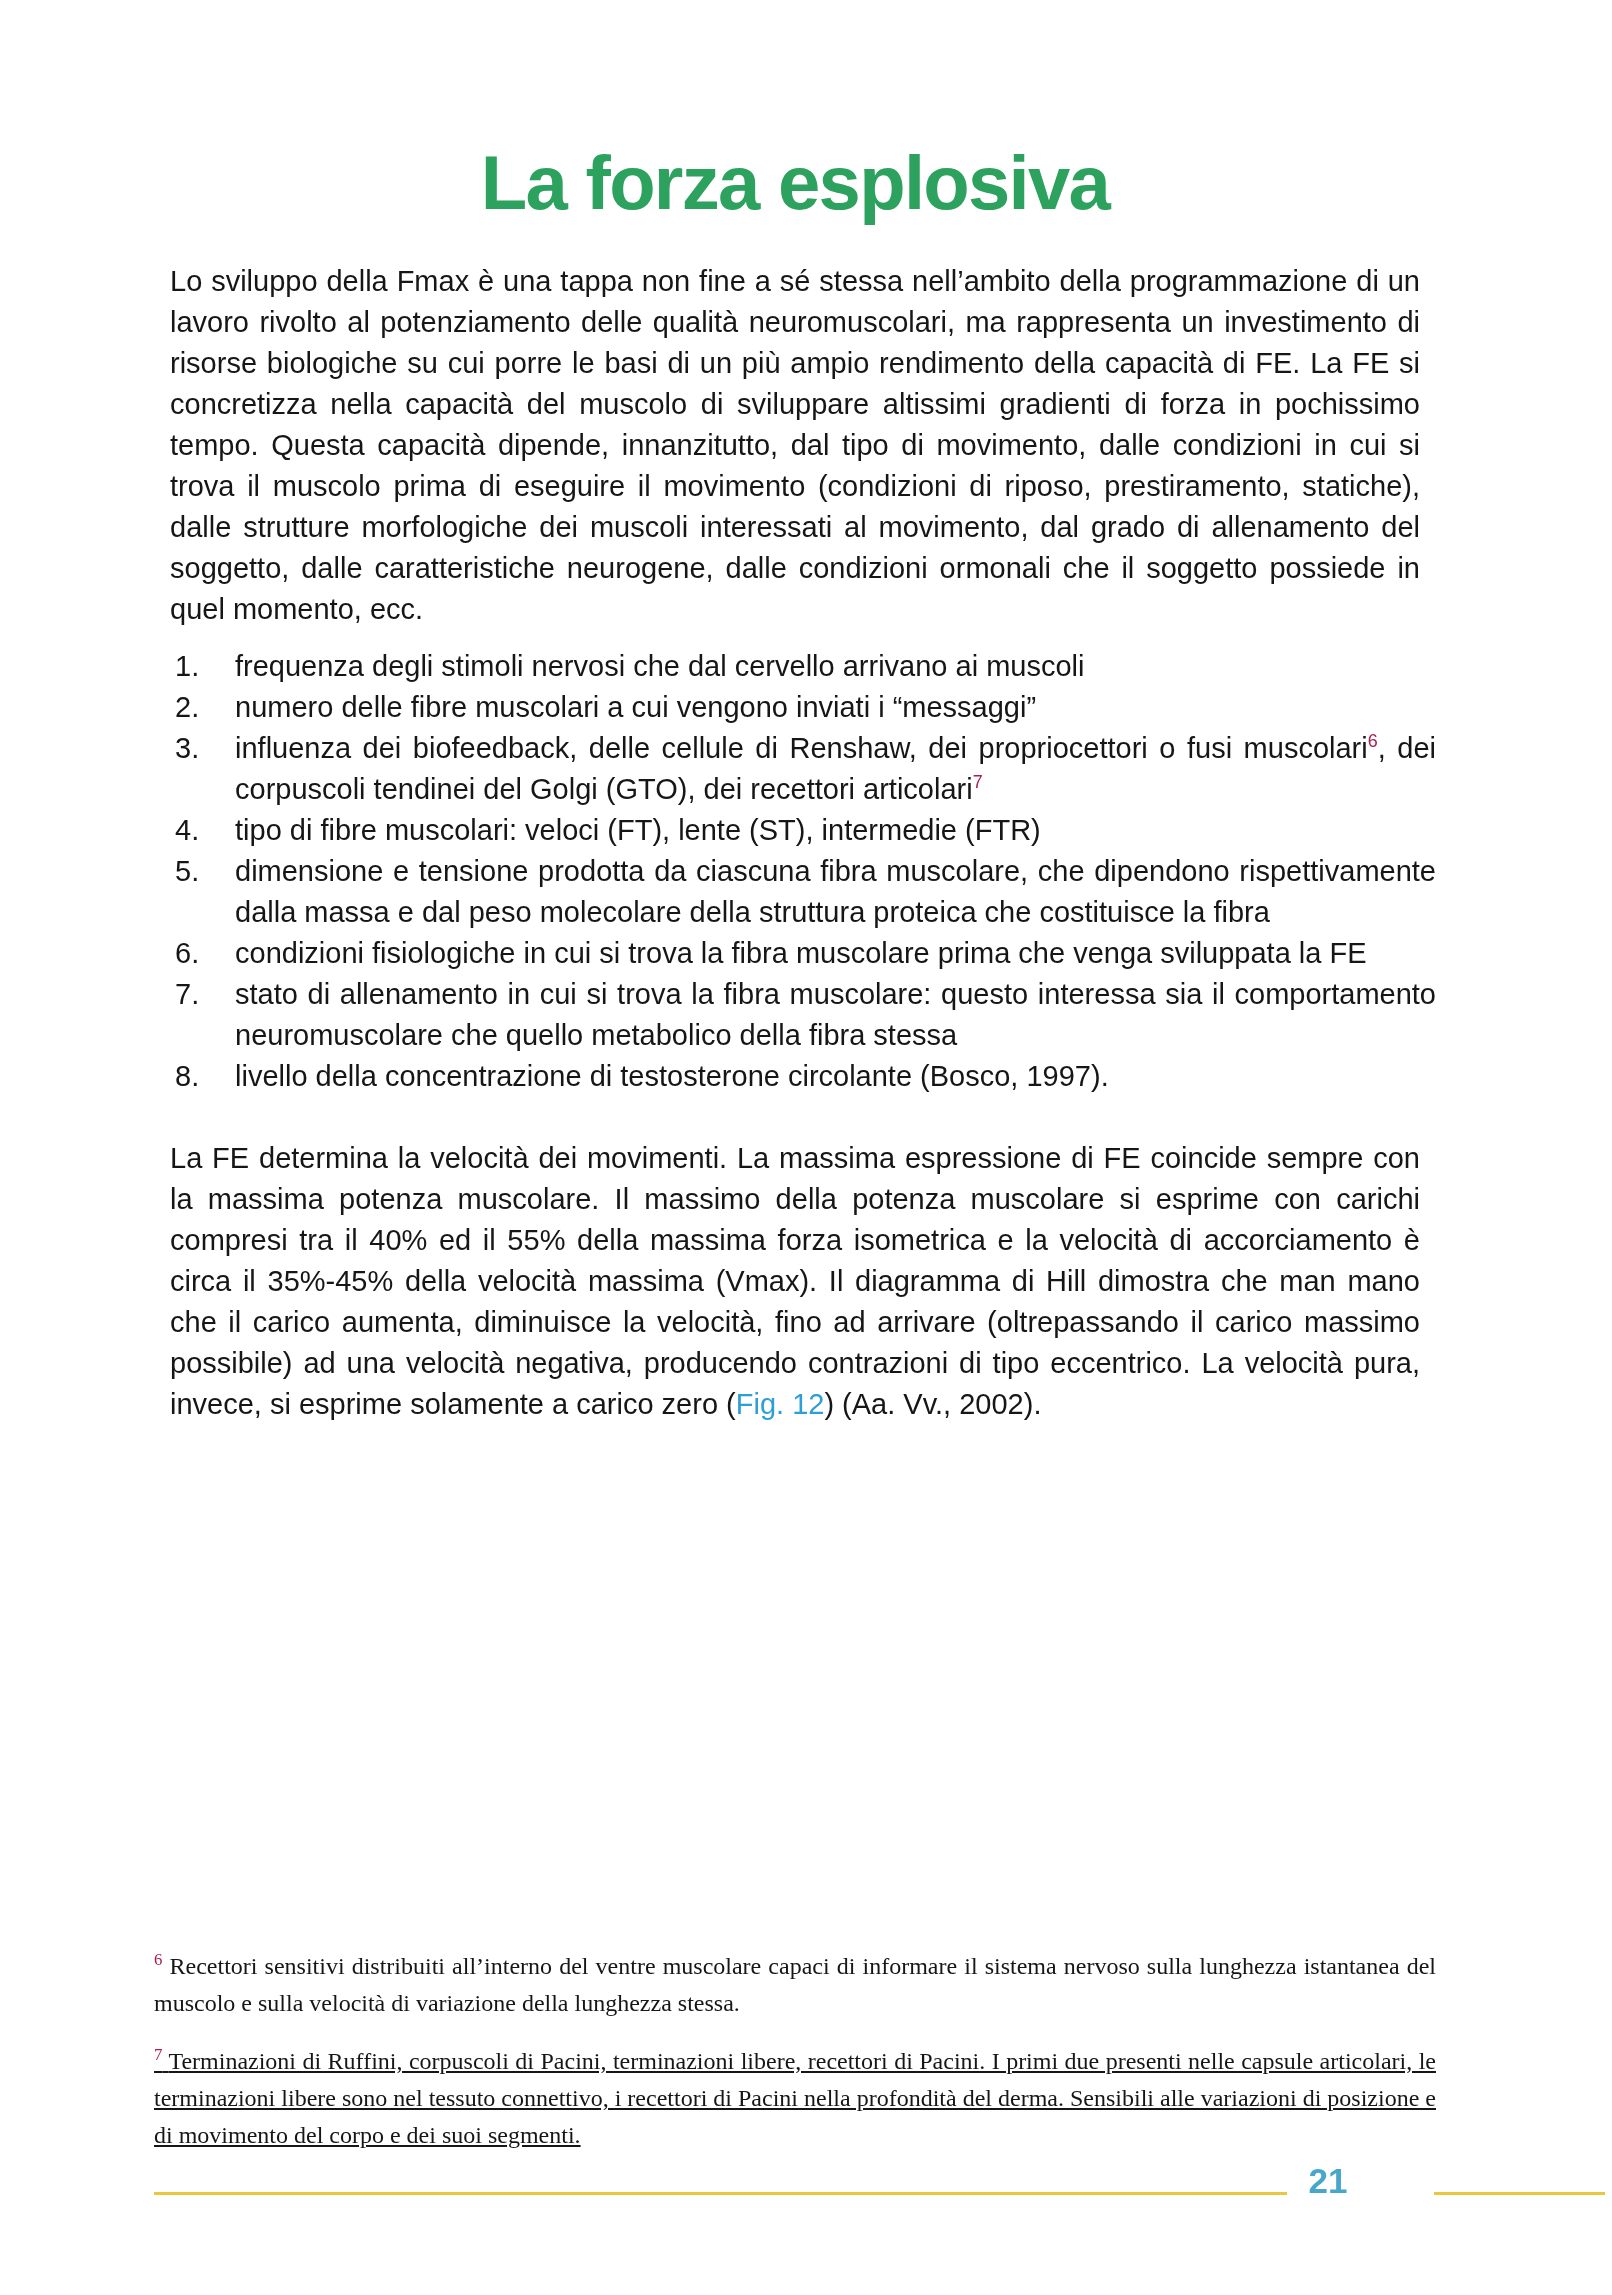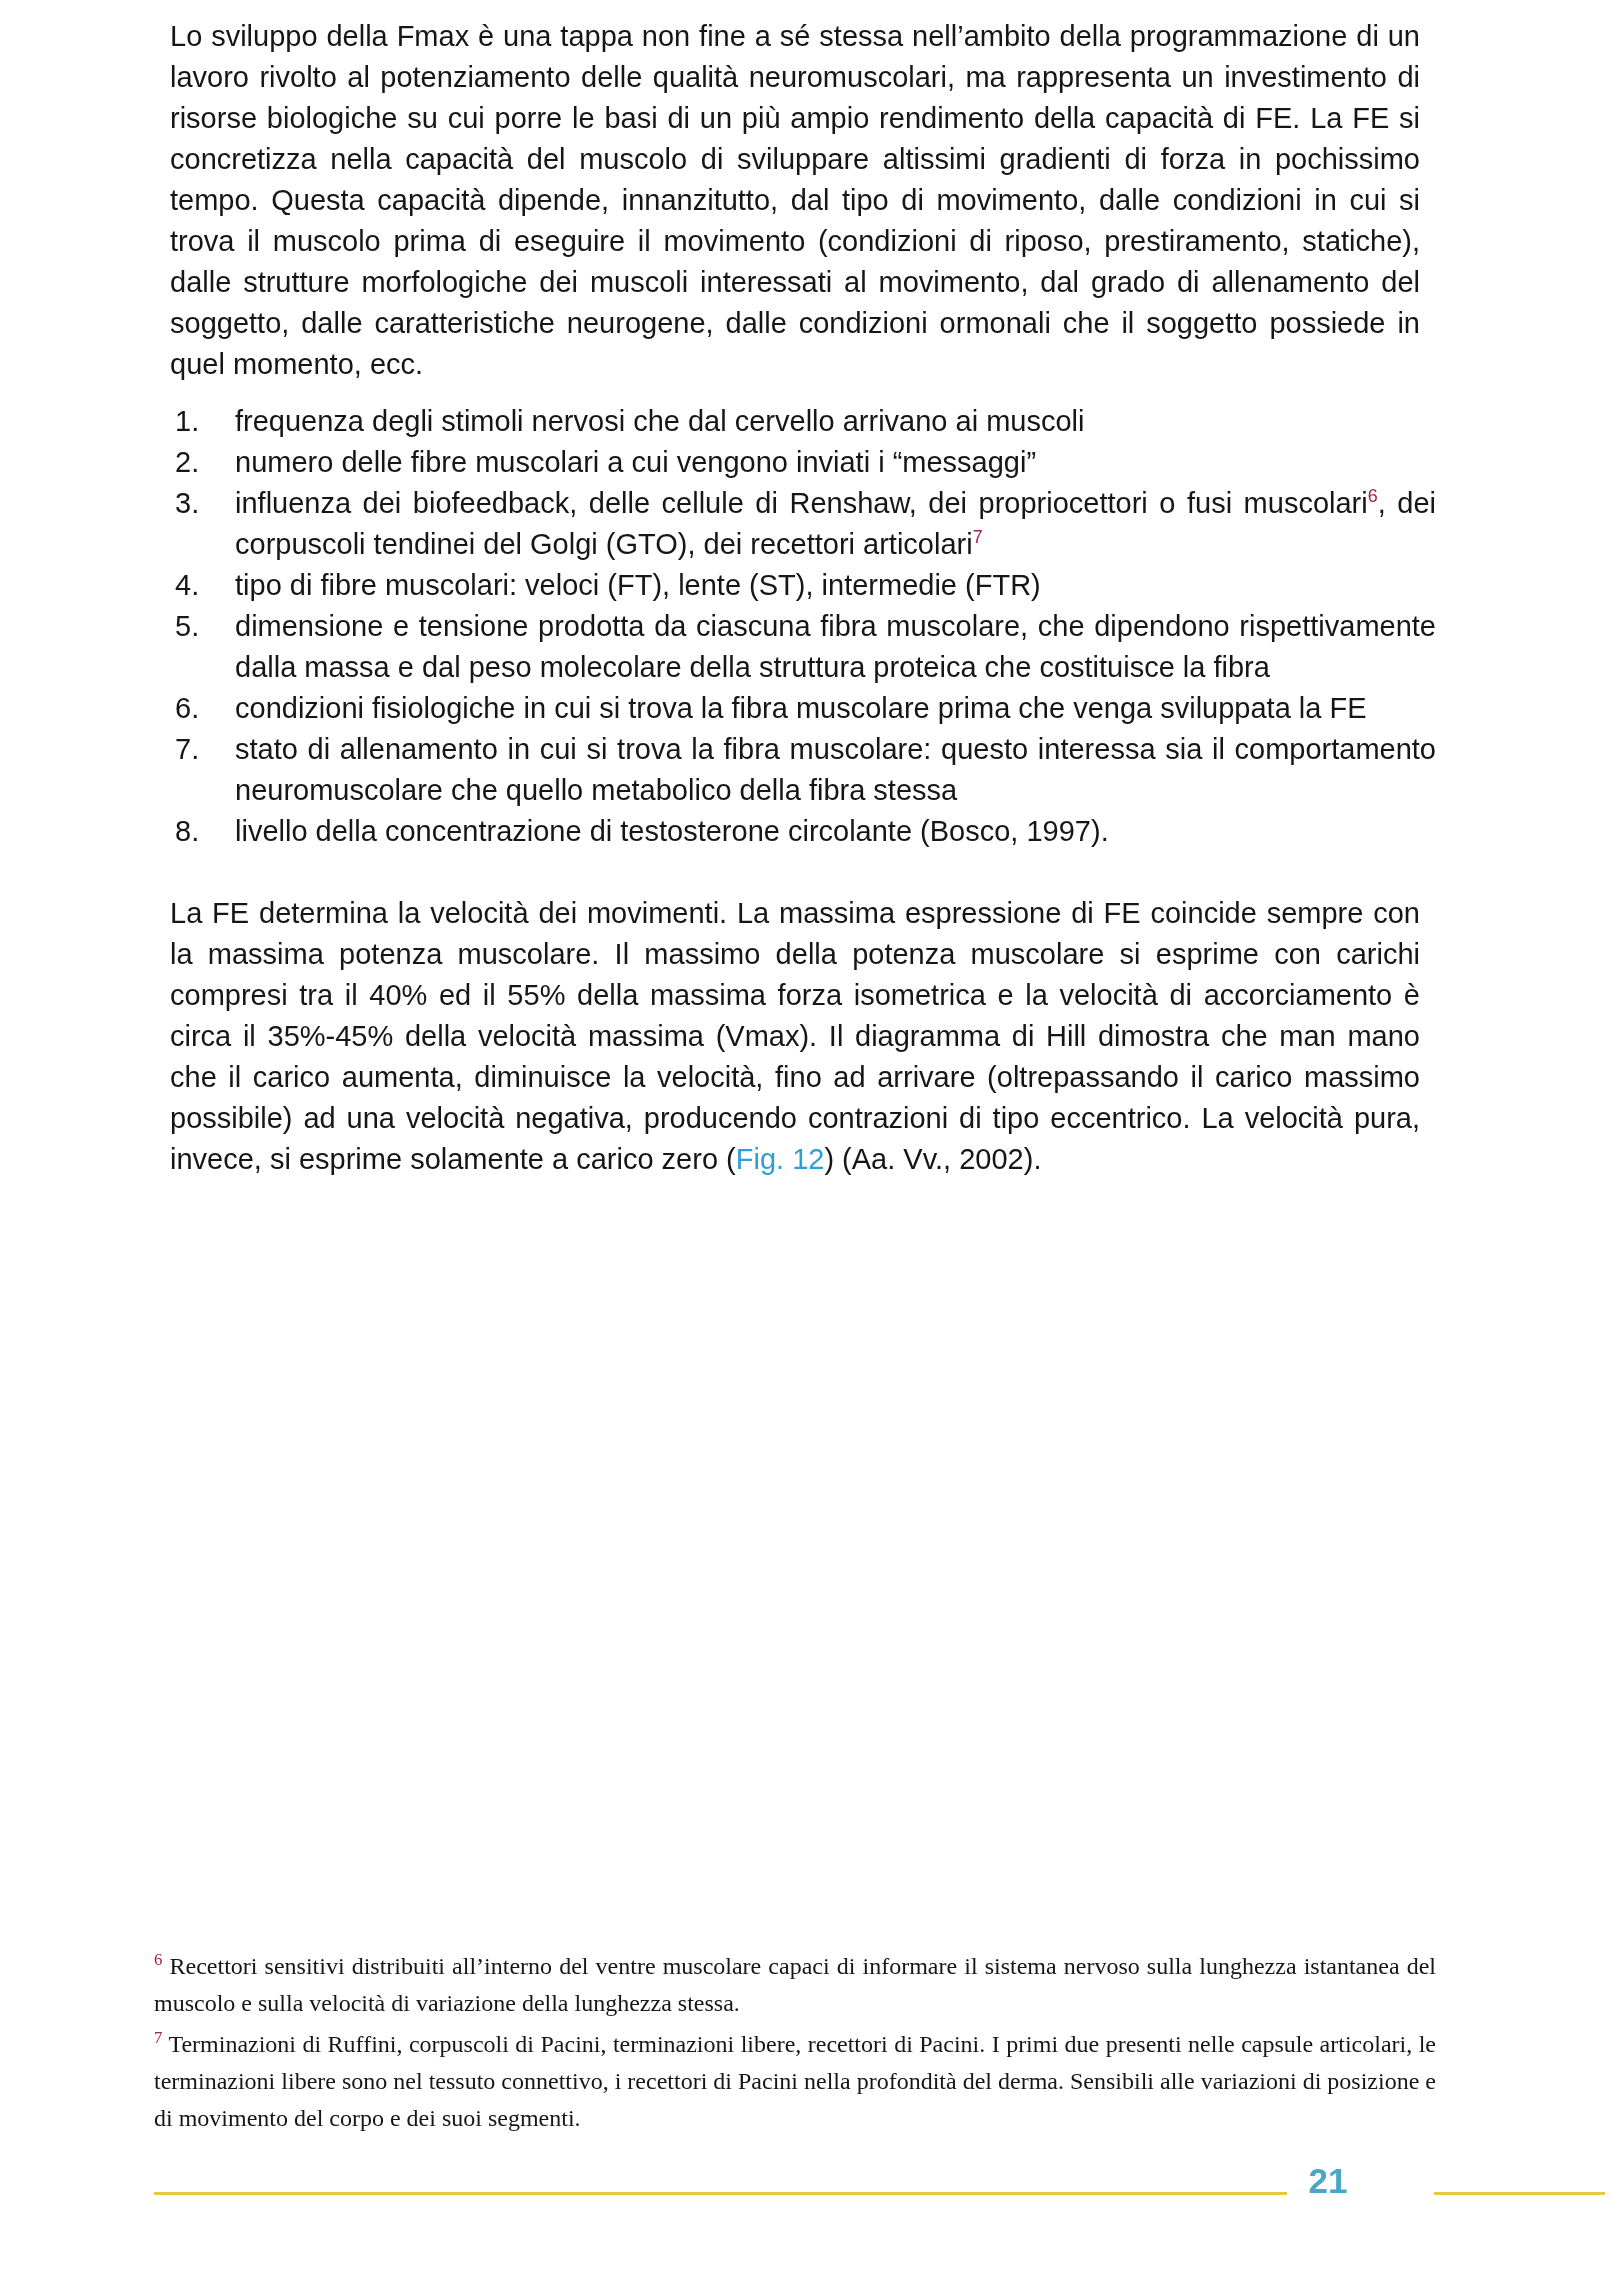--- a/index.html
+++ b/index.html
@@ -65,21 +65,21 @@
     position:absolute;
     left:154px;top:1948px;width:1282px;
     font-family:"Liberation Serif",serif;
   }
   .footnote{
     font-size:24px;
     line-height:37px;
     text-align:justify;
     margin:0;
   }
-  .footnote + .footnote{margin-top:4px;}
+  .footnote + .footnote{margin-top:21px;text-decoration:underline;}
   .footnote sup.ref{font-size:0.7em;}
   .footer-rule{
     position:absolute;
     top:2192px;height:2.6px;
     background:var(--footer-line-gold);
   }
   .footer-rule.left{left:154px;width:1133px;}
   .footer-rule.right{left:1434px;width:171px;}
   .page-number{
     position:absolute;
@@ -90,20 +90,21 @@
     font-weight:bold;
     line-height:1;
   }
 </style>
 </head>
 <body>
 
 <div class="page">
   <div class="content">
 
+    <h1 class="title">La forza esplosiva</h1>
 
     <p class="body">Lo sviluppo della Fmax è una tappa non fine a sé stessa nell’ambito della programmazione di un lavoro rivolto al potenziamento delle qualità neuromuscolari, ma rappresenta un investimento di risorse biologiche su cui porre le basi di un più ampio rendimento della capacità di FE. La FE si concretizza nella capacità del muscolo di sviluppare altissimi gradienti di forza in pochissimo tempo. Questa capacità dipende, innanzitutto, dal tipo di movimento, dalle condizioni in cui si trova il muscolo prima di eseguire il movimento (condizioni di riposo, prestiramento, statiche), dalle strutture morfologiche dei muscoli interessati al movimento, dal grado di allenamento del soggetto, dalle caratteristiche neurogene, dalle condizioni ormonali che il soggetto possiede in quel momento, ecc.</p>
 
 
 
     <div class="list">
       <div class="list-item">
         <span class="num">1.</span>
         <span class="li-text">frequenza degli stimoli nervosi che dal cervello arrivano ai muscoli</span>
       </div>

